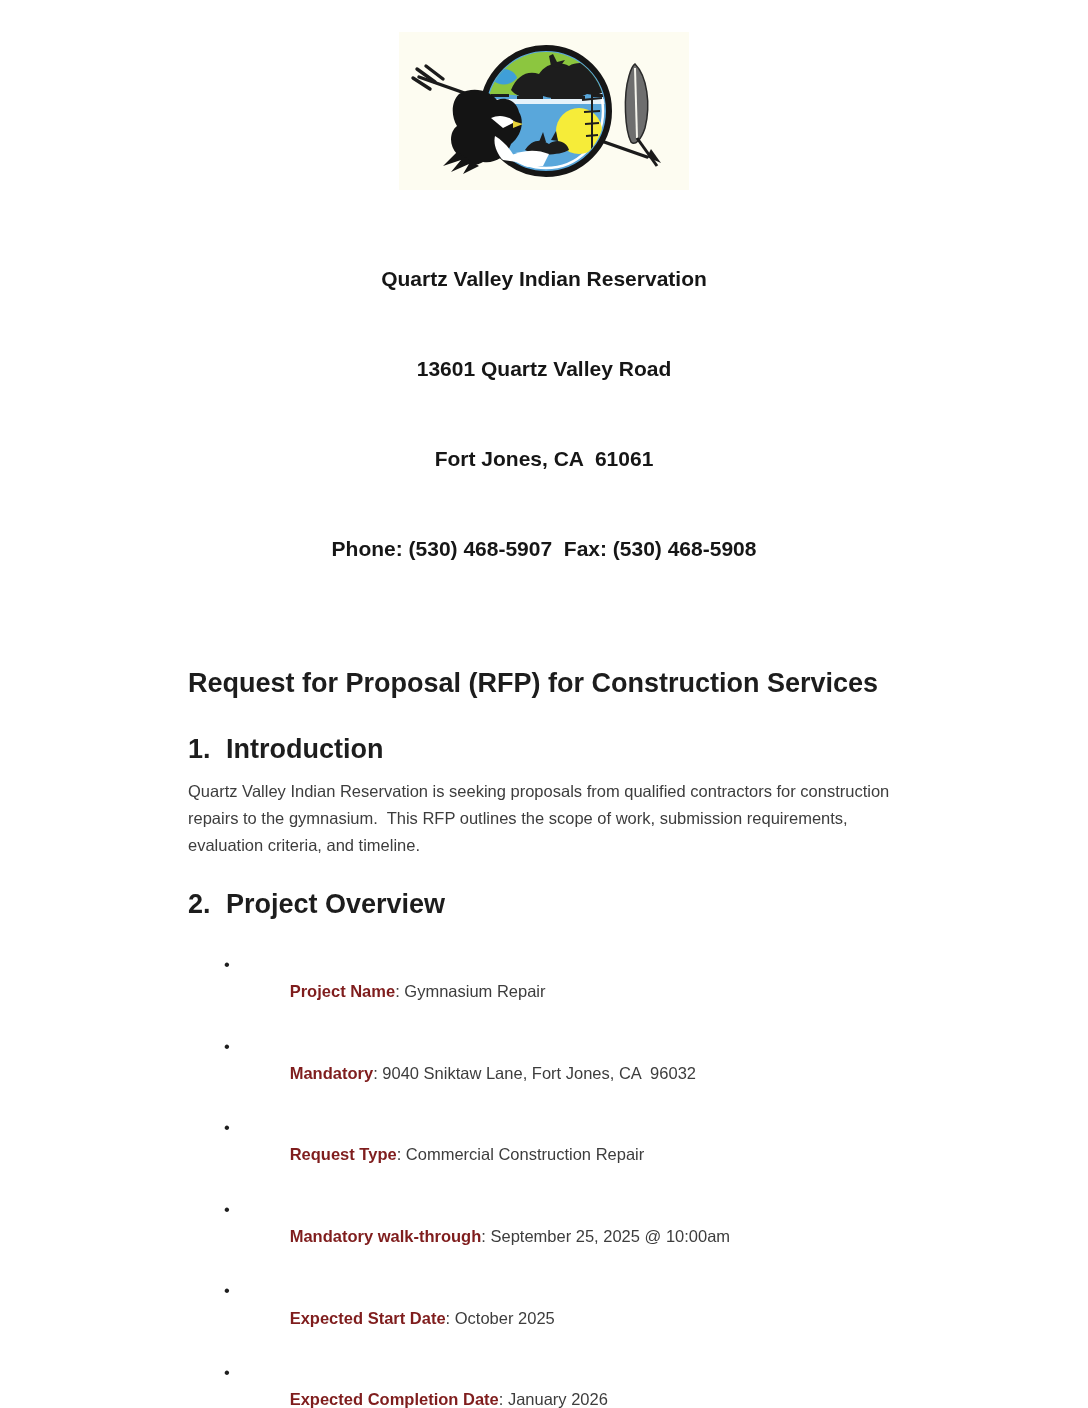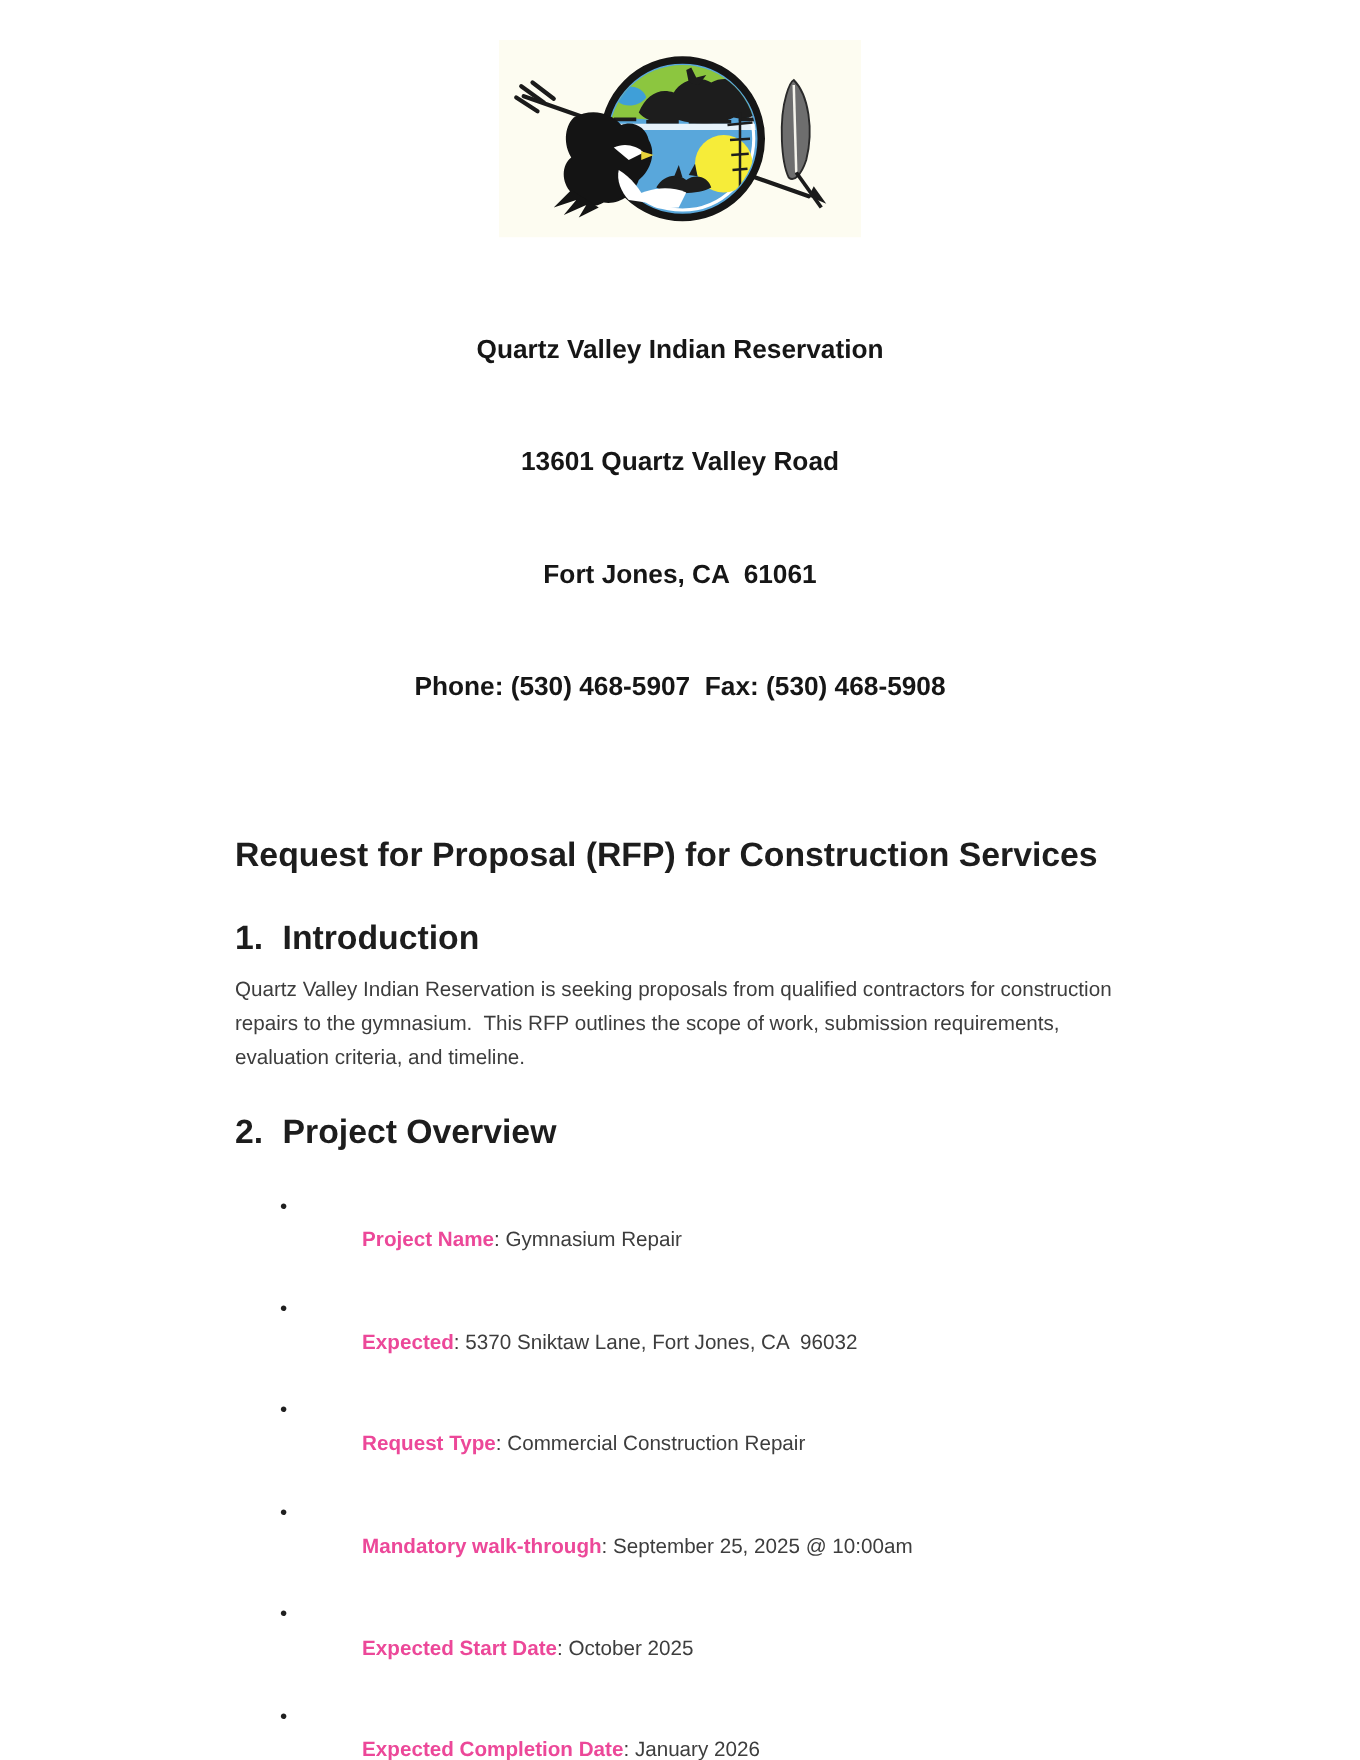--- a/index.html
+++ b/index.html
@@ -37,21 +37,21 @@
   .mp1 { margin-top:10px; }
 
   .blist { margin-top:0; }
   .ml2 { margin-top:28px; }
 
   .bitem {
     position:relative; padding-left:65px; font-size:16.5px;
     line-height:27.2px; white-space:pre-wrap;
   }
   .bitem .dot { position:absolute; left:36px; top:0; color:#1f1f1f; }
-  .bitem .lbl { font-weight:bold; color:#ec4899; }
+  .bitem .lbl { font-weight:bold; color:#7f1d1d; }
 </style>
 </head>
 <body>
 
 <div class="page">
 
   <div class="logo-band">
     <svg width="290" height="158" viewBox="0 0 290 158" xmlns="http://www.w3.org/2000/svg">
 
       <rect x="0" y="0" width="290" height="158" fill="#FDFCF1"></rect>
@@ -142,21 +142,21 @@
 
     <div class="sec-heading mh2">
       <span class="num">2.</span>
       <span>Project Overview</span>
     </div>
     <div class="blist ml2">
       <div class="bitem">
         <span class="dot">•</span><span class="lbl">Project Name</span><span>: Gymnasium Repair</span>
       </div>
       <div class="bitem">
-        <span class="dot">•</span><span class="lbl">Expected</span><span>: 5370 Sniktaw Lane, Fort Jones, CA  96032</span>
+        <span class="dot">•</span><span class="lbl">Mandatory</span><span>: 9040 Sniktaw Lane, Fort Jones, CA  96032</span>
       </div>
       <div class="bitem">
         <span class="dot">•</span><span class="lbl">Request Type</span><span>: Commercial Construction Repair</span>
       </div>
       <div class="bitem">
         <span class="dot">•</span><span class="lbl">Mandatory walk-through</span><span>: September 25, 2025 @ 10:00am</span>
       </div>
       <div class="bitem">
         <span class="dot">•</span><span class="lbl">Expected Start Date</span><span>: October 2025</span>
       </div>

